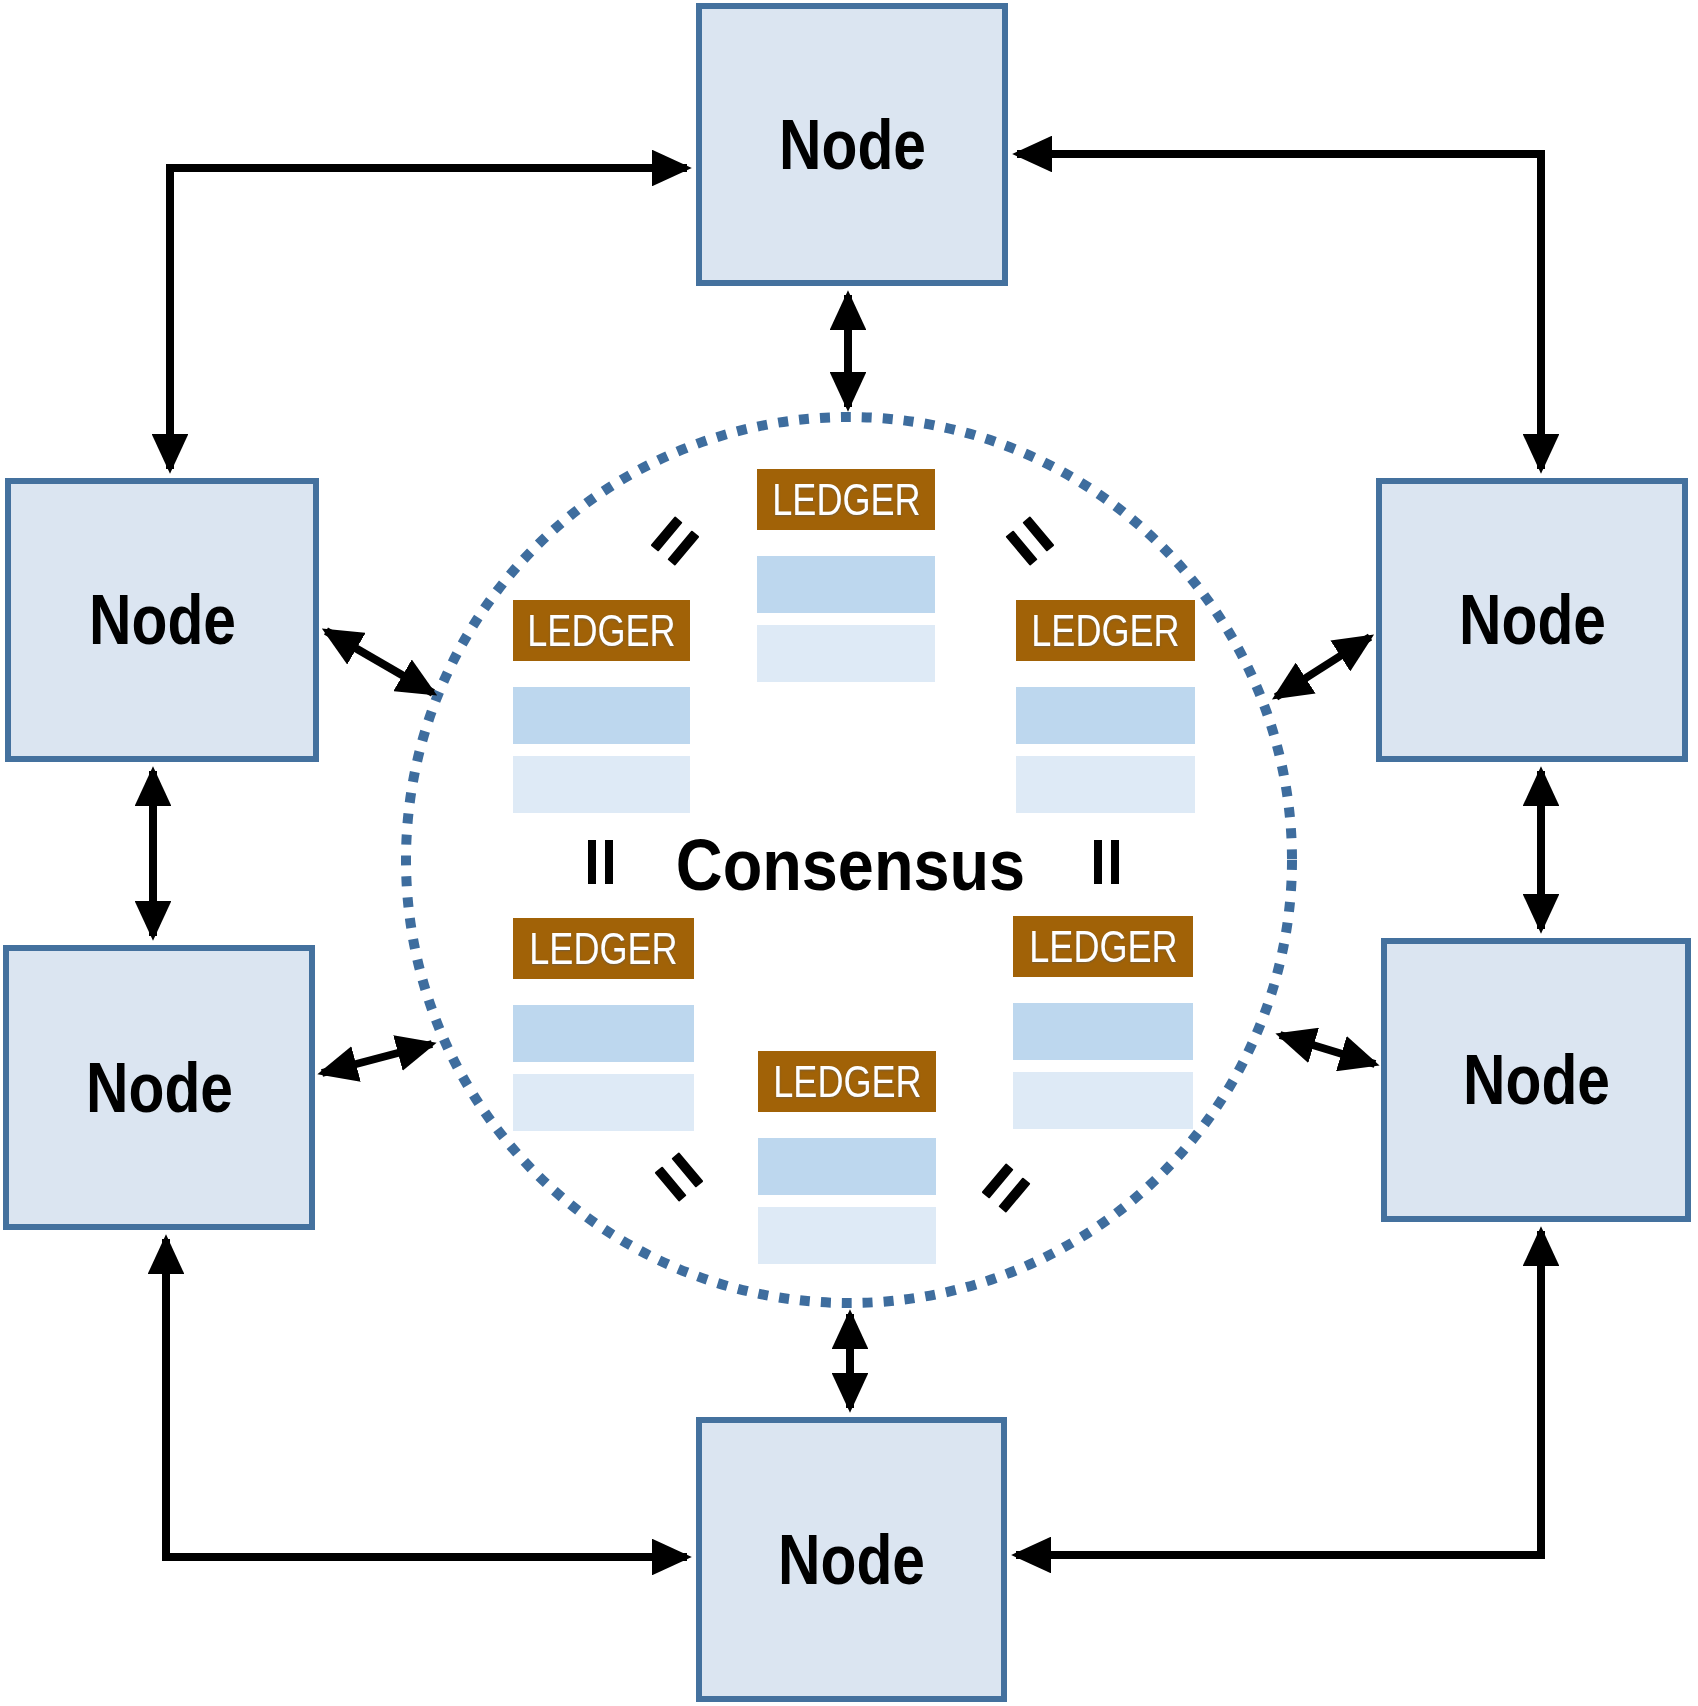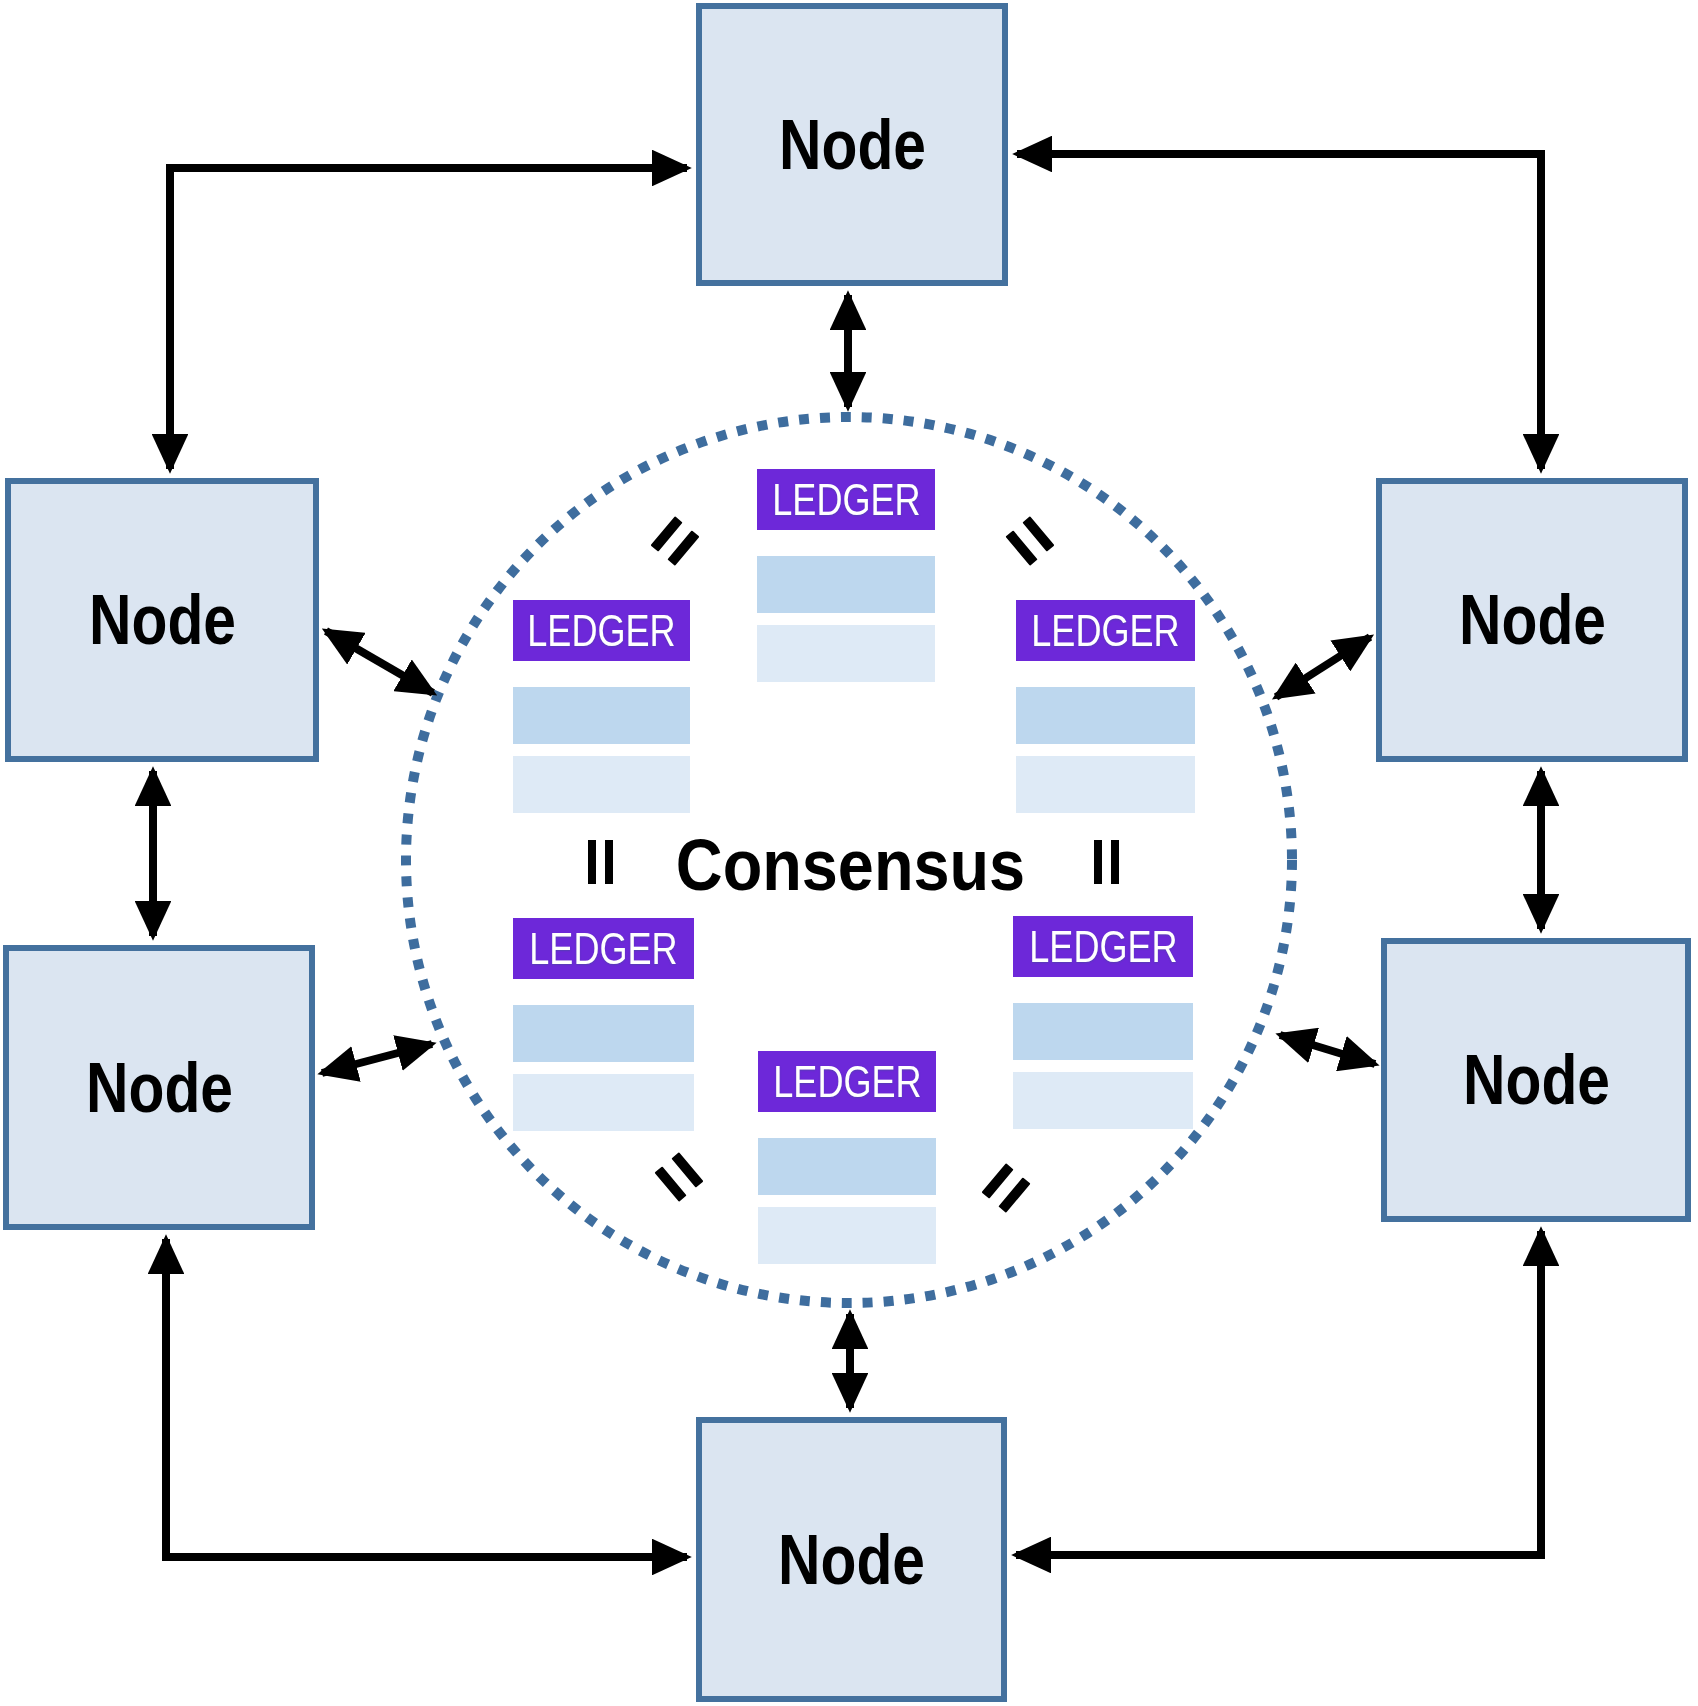--- a/index.html
+++ b/index.html
@@ -14,21 +14,21 @@
     position:absolute;background:#dbe5f1;border:6px solid #44719e;box-sizing:border-box;
     display:flex;align-items:center;justify-content:center;
   }
   .node .lbl{
     font-size:70px;font-weight:bold;color:#000;transform:scaleX(.84);
     letter-spacing:0;line-height:1;
   }
   
   .ledger{position:absolute;}
   .lhead{
-    height:61px;background:#6d28d9;color:#fff;display:flex;align-items:center;justify-content:center;
+    height:61px;background:#a16207;color:#fff;display:flex;align-items:center;justify-content:center;
     font-size:44px;font-weight:400;margin-bottom:26px;
     text-shadow:0 1px 2px rgba(60,90,130,.45);
   }
   .lhead span{transform:scaleX(.82);display:inline-block;white-space:nowrap;}
   .lrow{height:57px;margin-bottom:12px;}
   .lrow.mid{background:#bdd7ee;}
   .lrow.light{background:#deeaf6;}
   
   .consensus{
     position:absolute;left:598px;top:822px;width:505px;text-align:center;

